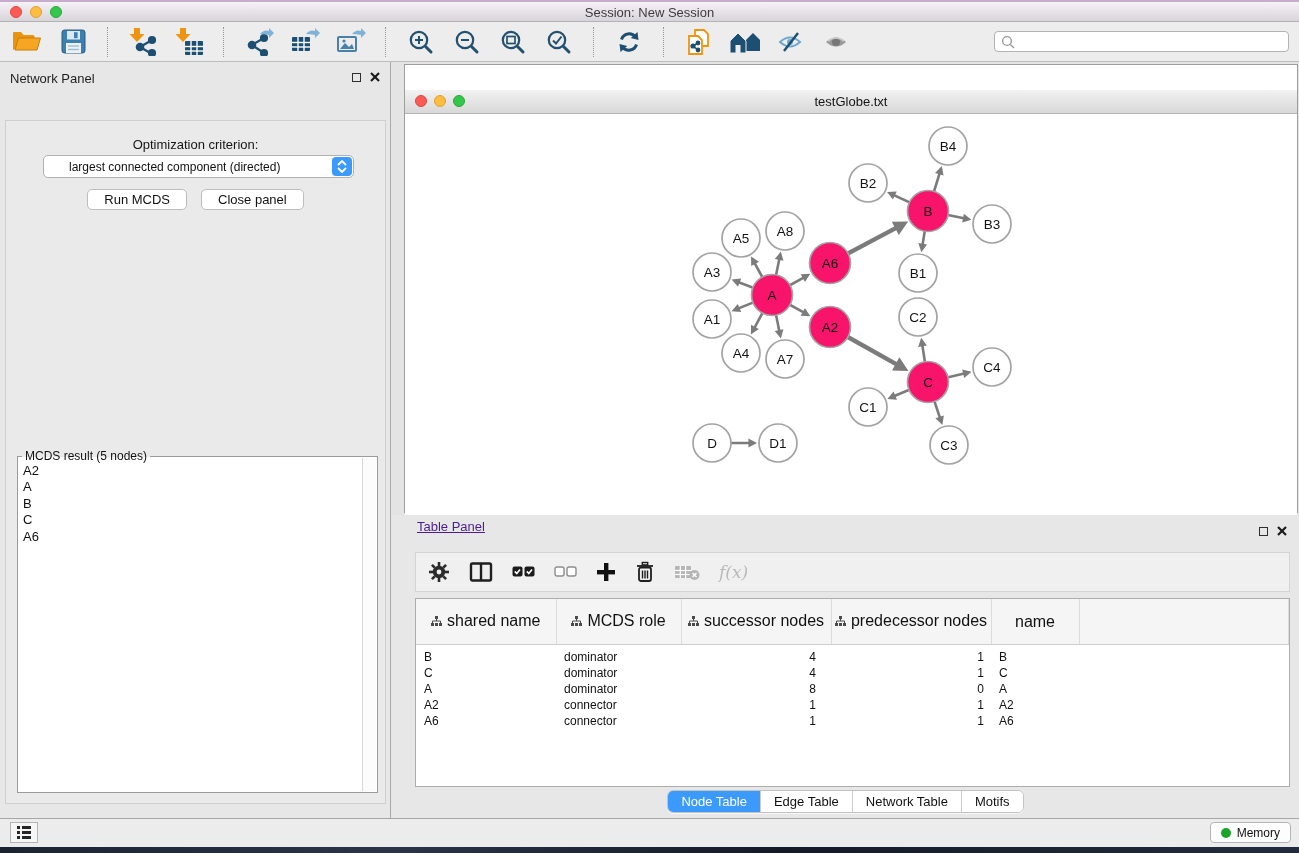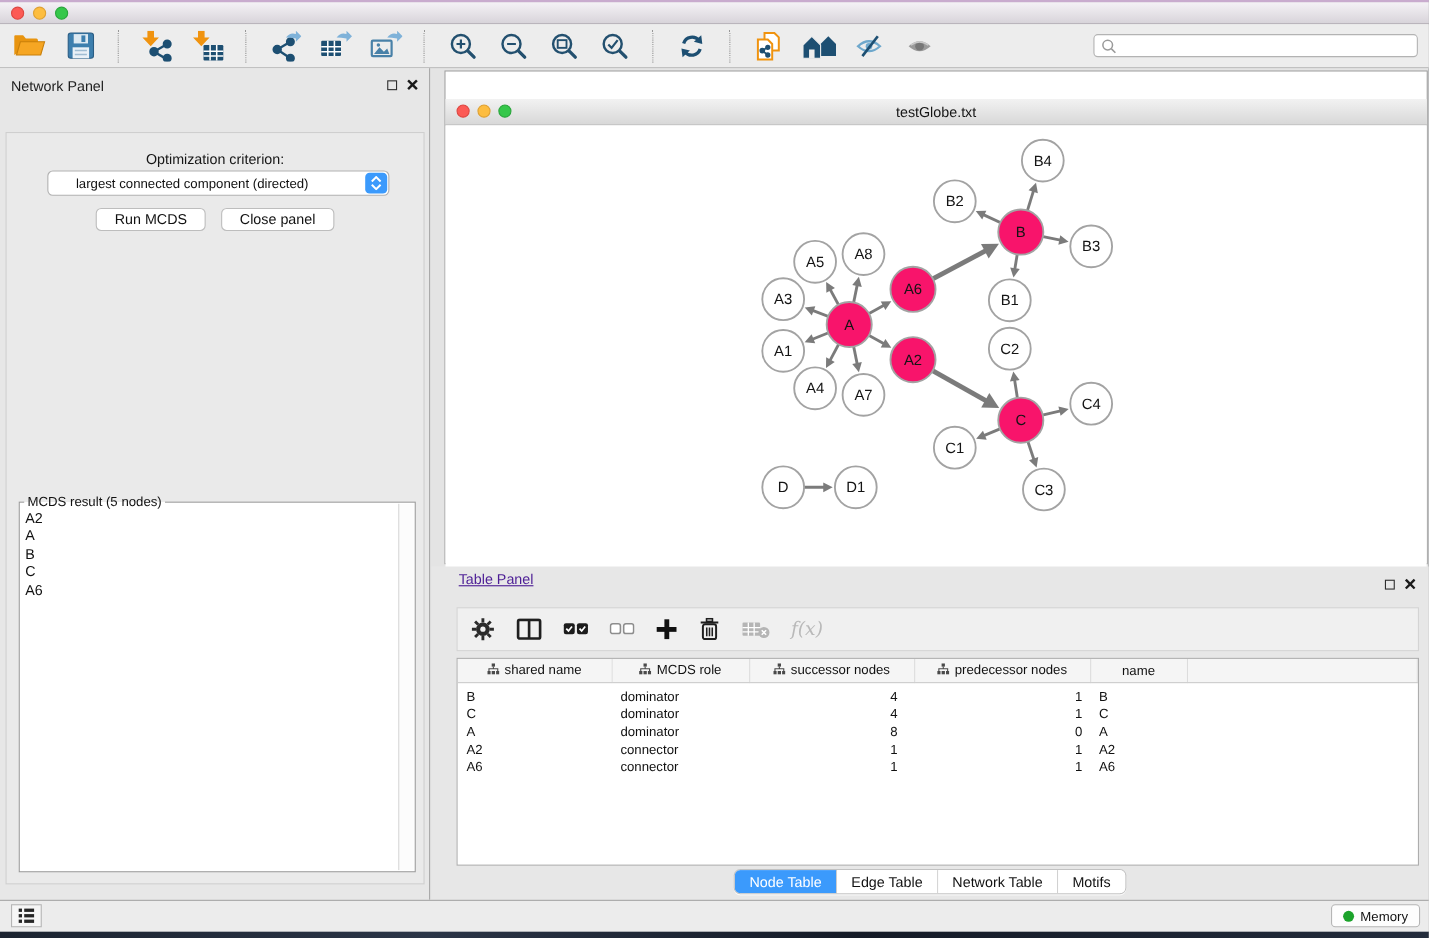--- a/index.html
+++ b/index.html
@@ -69,21 +69,21 @@
   .table-panel{position:absolute;left:392px;top:515px;right:0;bottom:35px;background:#e7e7e7;}
   .tp-title{position:absolute;top:4px;left:25px;font-size:13px;color:#4c1d95;text-decoration:underline;}
   .tp-icons{position:absolute;top:11px;right:12px;display:flex;gap:9px;align-items:center;}
   .tp-toolbar{position:absolute;left:23px;right:9px;top:37px;height:40px;background:#f0f0f0;border:1px solid #d4d4d4;
     box-sizing:border-box;display:flex;align-items:center;gap:19px;padding:0 12px;}
   .fx{font-family:"DejaVu Serif","Liberation Serif",serif;font-style:italic;font-size:17px;color:#b9b9b9;}
   .tp-table-wrap{position:absolute;left:23px;right:9px;top:83px;height:189px;background:#fff;
     border:1px solid #adadad;overflow:hidden;box-sizing:border-box;}
   table.node-table{border-collapse:collapse;width:100%;table-layout:fixed;font-size:12px;color:#111;}
   .node-table th{height:21px;background:#f5f5f5;border-bottom:1px solid #cfcfcf;border-right:1px solid #dcdcdc;
-    font-weight:normal;font-size:12px;text-align:center;white-space:nowrap;overflow:hidden;padding:0 2px;}
+    font-weight:normal;font-size:16px;text-align:center;white-space:nowrap;overflow:hidden;padding:12px 2px;}
   .node-table th .hdr-inner{display:inline-flex;align-items:center;gap:5px;}
   .node-table td{height:16px;padding:0 0 0 8px;white-space:nowrap;overflow:hidden;}
   .node-table td.num-a{text-align:right;padding-right:15px;}
   .node-table td.num-b{text-align:right;padding-right:7px;}
   .node-table tr.spacer td{height:4px;}
   .tp-tabs{position:absolute;left:0;right:0;top:275px;display:flex;justify-content:center;}
 
   
   .statusbar{position:absolute;left:0;right:0;top:818px;height:29px;background:#ececec;
     border-top:1px solid #a7a7a7;box-sizing:border-box;}
@@ -99,20 +99,21 @@
 <body>
 
 <div class="app">
 
   <div class="titlebar">
     <div class="lights">
       <div class="light l-red"></div>
       <div class="light l-yel"></div>
       <div class="light l-grn"></div>
     </div>
+    <div class="title-text">Session: New Session</div>
   </div>
 
   <div class="toolbar">
     <div class="tbtn">
       <svg width="30" height="25" viewBox="0 0 30 25">
         <path d="M1 21 L1 4 Q1 3 2 3 L9 3 L11.5 6 L21 6 Q22.5 6 22.5 7.5 L22.5 9" fill="#e8940f"></path>
         <path d="M3 21 L6.5 9 L28.5 9 L25 21 Z" fill="#f6a623" stroke="#c87f0a"></path>
       </svg>
     </div>
     <div class="tbtn">

